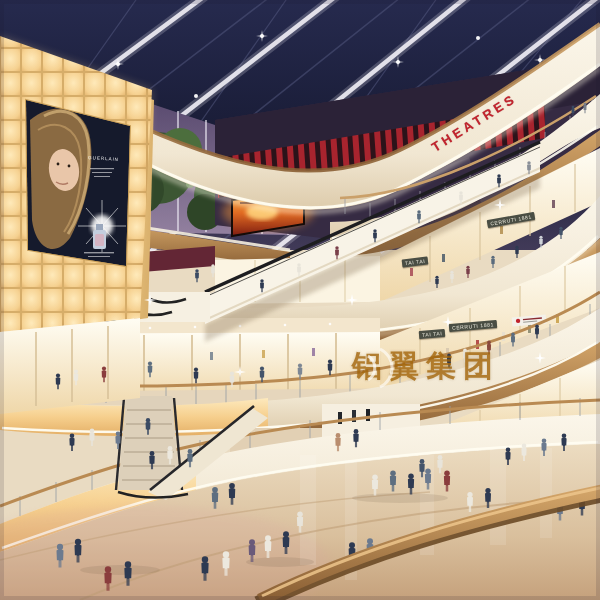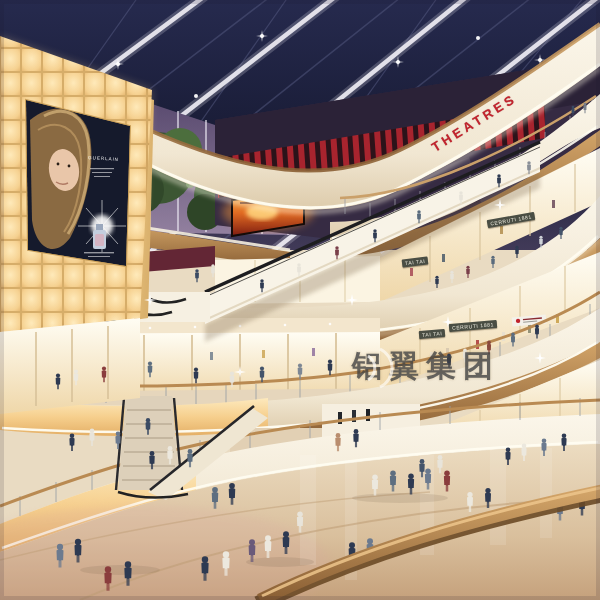--- a/index.html
+++ b/index.html
@@ -18,21 +18,21 @@
     background:#4a4e44;color:#e9e7db;font-size:5px;letter-spacing:.6px;
     padding:1px 3px;white-space:nowrap;line-height:6px;border-radius:1px;
     box-shadow:0 1px 1px rgba(60,45,25,.4);
   }
   .brandtiny{
     color:rgba(255,255,255,.92);font-size:4.5px;letter-spacing:1px;
     white-space:nowrap;transform:rotate(4deg);
   }
   .watermark{
     display:flex;align-items:center;gap:6px;opacity:.8;
-    color:#404040;font-weight:bold;font-size:30px;letter-spacing:7px;
+    color:#a16207;font-weight:bold;font-size:30px;letter-spacing:7px;
     font-family:Liberation Mono, monospace;white-space:nowrap;
     text-shadow:0 0 3px rgba(120,90,40,.35);
   }
 </style>
 </head>
 <body>
 
 <div class="stage">
 <svg width="600" height="600" viewBox="0 0 600 600">
   <defs>

